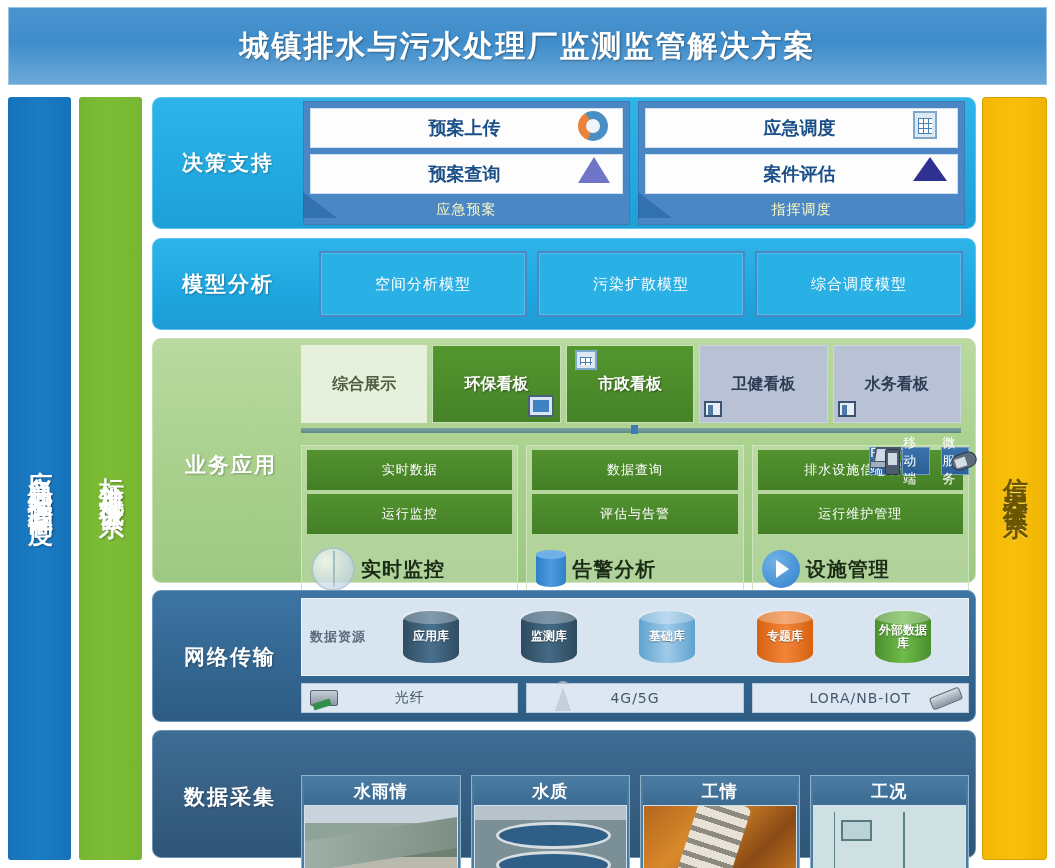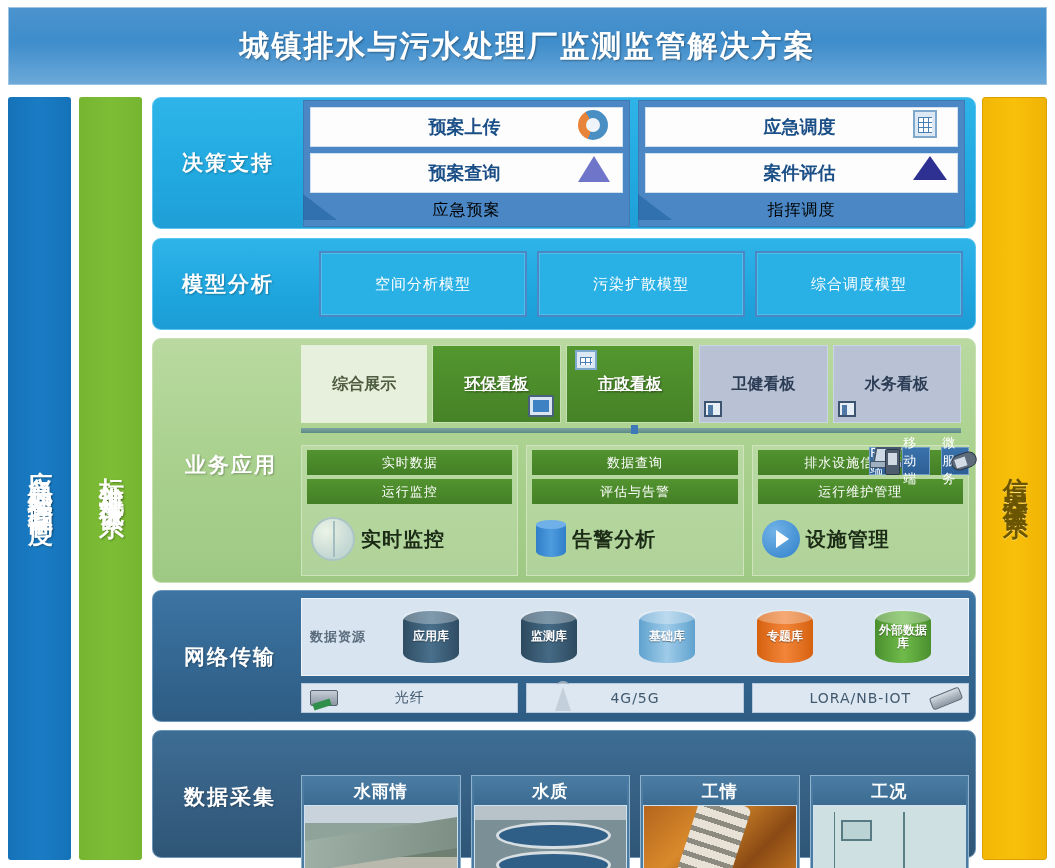--- a/index.html
+++ b/index.html
@@ -112,21 +112,21 @@
     padding: 0 10px;
     position: relative;
   }
   .ds-row-text {
     flex: 1; text-align: center;
     color: #1a4e86; font-size: 18px; font-weight: bold;
     padding-left: 30px;
   }
   .ds-icon { width: 34px; height: 34px; flex: 0 0 34px; position: relative; }
   .ds-group-caption {
-    text-align: center; color: #000000; font-size: 16px;
+    text-align: center; color: #fef9c3; font-size: 14px;
     letter-spacing: 1px; padding: 1px 0 3px;
   }
   
   .notch {
     position: absolute;
     left: -1px; bottom: 6px;
     width: 0; height: 0;
     border-top: 26px solid transparent;
     border-left: 34px solid rgba(30,95,160,.55);
     z-index: 1;
@@ -171,21 +171,20 @@
     font-size: 16px; font-weight: bold;
     position: relative;
   }
   .dash-cell.plain {
     background: #e7f0dd; color: #4d5b3f;
   }
   .dash-cell.green {
     background: linear-gradient(180deg,#53972f 0%, #468227 100%);
     color: #ffffff; border: 1px solid #c7e0b3;
     text-shadow: 1px 1px 2px rgba(0,0,0,.4);
-    text-decoration: underline;
   }
   .dash-cell.gray {
     background: #b9c2d4; color: #2d3c55; border: 1px solid #ccd5e3;
   }
   .dash-underline {
     margin-top: 5px; height: 5px;
     background: linear-gradient(180deg,#7fa4a0,#5c8a86);
     position: relative;
   }
   .dash-underline::after {
@@ -198,21 +197,21 @@
     position: absolute; left: 148px; top: 106px; width: 668px;
     display: flex; gap: 8px;
   }
   .biz-col {
     flex: 1;
     background: rgba(255,255,255,0.18);
     border: 1px solid #cfe3bd;
     padding: 4px 5px 5px;
   }
   .biz-pill {
-    height: 25px; margin-bottom: 4px;
+    height: 40px; margin-bottom: 4px;
     background: linear-gradient(180deg,#52932f 0%, #447f26 100%);
     color: #ffffff; font-size: 13px;
     display: flex; align-items: center; justify-content: center;
     letter-spacing: 1px;
   }
   .biz-bottom {
     height: 62px; display: flex; align-items: center;
     padding-left: 4px; gap: 6px;
   }
   .biz-bottom-text {

